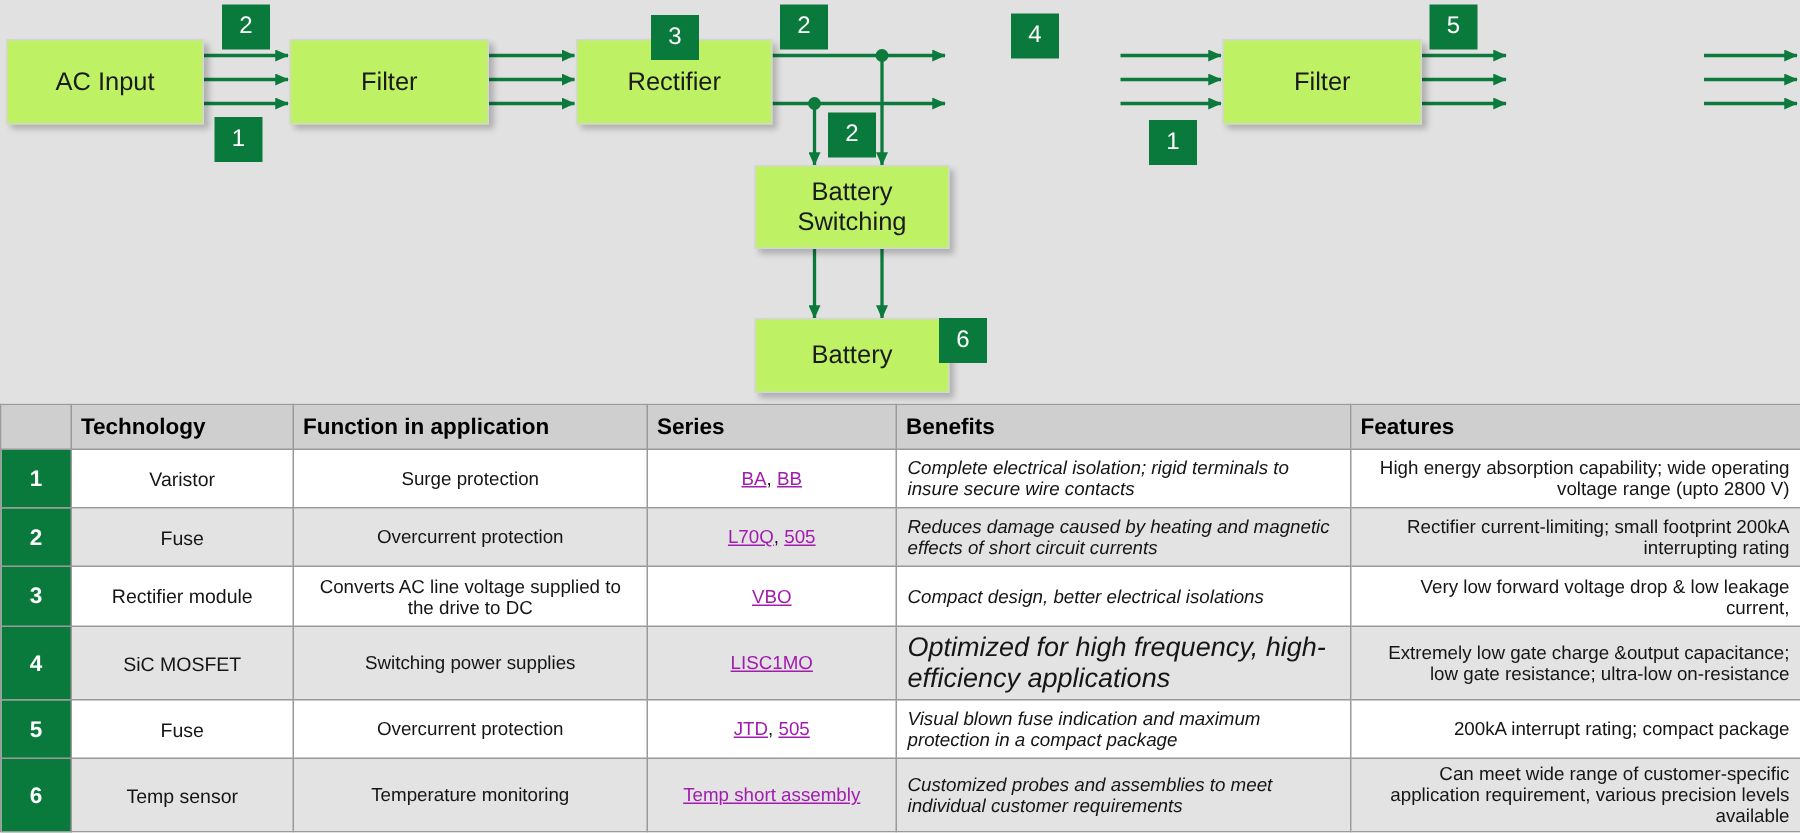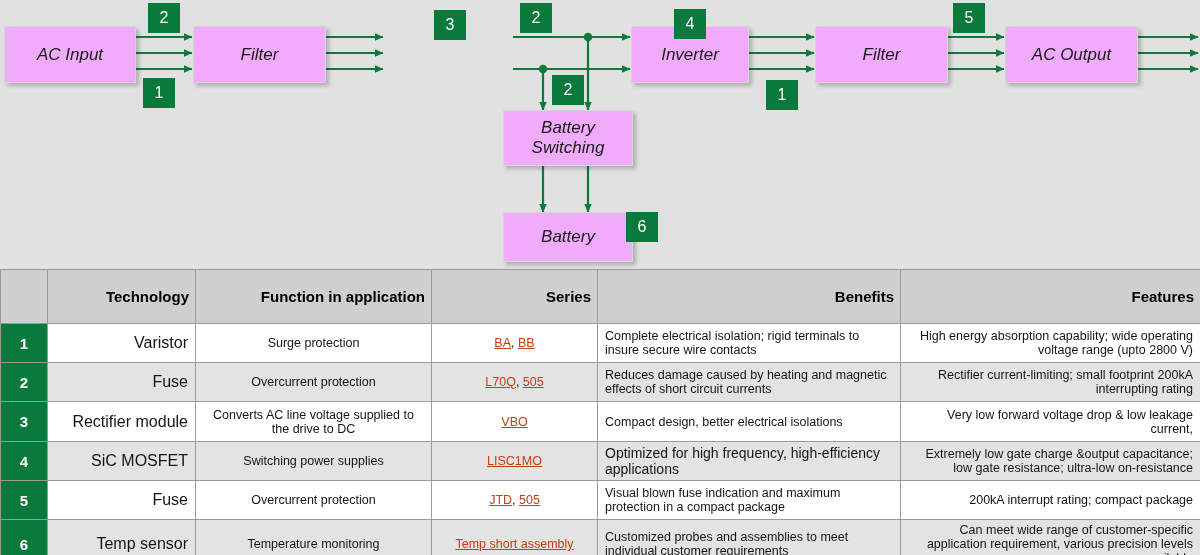--- a/index.html
+++ b/index.html
@@ -22,32 +22,31 @@
     background: #e1e1e1;
     overflow: hidden;
   }
   #wires {
     position: absolute;
     left: 0; top: 0;
     width: 1200px; height: 269px;
   }
   .node {
     position: absolute;
-    background: #f0abfc;
+    background: #bef264;
     border: 1px solid #d5d5d5;
     box-shadow: 3px 3px 4px rgba(0,0,0,0.22);
     display: flex;
     align-items: center;
     justify-content: center;
     text-align: center;
     font-size: 17px;
     color: #1a1a1a;
     line-height: 1.15;
     z-index: 3;
-    font-style: italic;
   }
   .badge {
     position: absolute;
     background: #0a7a3c;
     color: #ffffff;
     font-size: 16px;
     font-weight: 400;
     display: flex;
     align-items: center;
     justify-content: center;
@@ -78,47 +77,47 @@
 
   table.spec th, table.spec td {
     border: 1px solid #9a9a9a;
     padding: 3px 7px;
     vertical-align: middle;
   }
   table.spec thead th {
     background: #cfcfcf;
     font-size: 15px;
     font-weight: bold;
-    text-align: right;
+    text-align: left;
     height: 29px;
-    padding: 12px 6px;
+    padding: 0 6px;
     color: #000;
   }
   table.spec thead th.idx { background: #cfcfcf; }
 
   tr.rowodd td { background: #ffffff; }
   tr.roweven td { background: #e3e3e3; }
 
   td.idx {
     background: #0a7a3c !important;
     color: #ffffff;
     font-weight: bold;
     font-size: 15px;
     text-align: center;
   }
-  td.tech { text-align: right; font-size: 16px; margin-top: 36px; }
+  td.tech { text-align: center; font-size: 13px; margin-top: 36px; }
   td.func { text-align: center; }
   td.series { text-align: center; }
-  td.ben  { text-align: left; }
+  td.ben  { text-align: left; font-style: italic; }
   td.feat { text-align: right; }
 
-  td.big { font-size: 14px; }
+  td.big { font-size: 18px; }
 
   a.serieslink {
-    color: #c2410c;
+    color: #a21caf;
     text-decoration: underline;
   }
   .rowh-1 { height: 39px; }
   .rowh-2 { height: 39px; }
   .rowh-3 { height: 40px; }
   .rowh-4 { height: 39px; }
   .rowh-5 { height: 39px; }
   .rowh-6 { height: 49px; }
 </style>
 </head>
@@ -170,41 +169,38 @@
   </svg>
 
   <div class="node" style="left:4px; top:26px; width:130px; height:55px;">
     <span>AC Input</span>
   </div>
 
   <div class="node" style="left:193px; top:26px; width:131px; height:55px;">
     <span>Filter</span>
   </div>
 
+  <div class="node" style="left:384px; top:26px; width:129px; height:55px;">
+    <span>Rectifier</span>
+  </div>
 
   <div class="node" style="left:503px; top:110px; width:128px; height:54px; flex-direction:column;">
     <span>Battery</span>
     <span>Switching</span>
   </div>
 
   <div class="node" style="left:503px; top:212px; width:128px; height:48px;">
     <span>Battery</span>
   </div>
 
-  <div class="node" style="left:631px; top:26px; width:116px; height:55px;">
-    <span>Inverter</span>
-  </div>
 
   <div class="node" style="left:815px; top:26px; width:131px; height:55px;">
     <span>Filter</span>
   </div>
 
-  <div class="node" style="left:1005px; top:26px; width:131px; height:55px;">
-    <span>AC Output</span>
-  </div>
 
   <div class="badge" style="left:148px; top:3px;">
     <span>2</span>
   </div>
   <div class="badge" style="left:143px; top:78px;">
     <span>1</span>
   </div>
   <div class="badge" style="left:434px; top:10px;">
     <span>3</span>
   </div>

